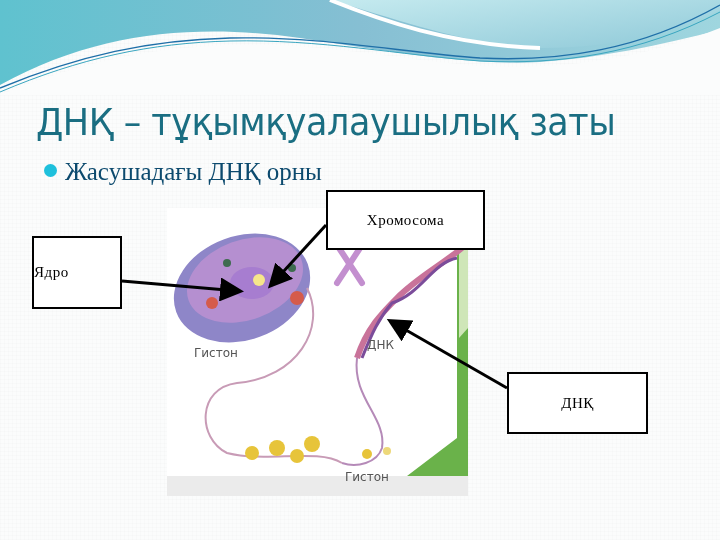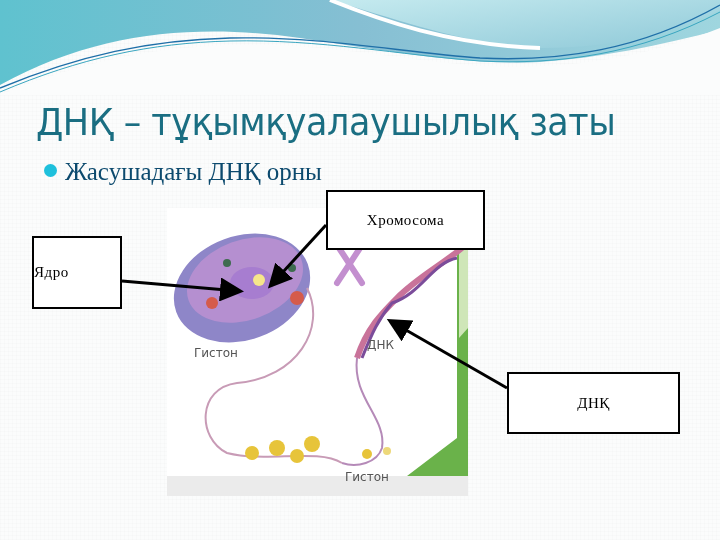--- a/index.html
+++ b/index.html
@@ -30,21 +30,21 @@
     background: #ffffff;
   }
   .label-box {
     position: absolute; background: #fff; border: 2px solid #000;
     display: flex; align-items: center; justify-content: center;
     font-family: "Liberation Serif", serif; font-size: 15px; color: #000;
     box-sizing: border-box; letter-spacing: 0.5px;
   }
   .box-chromosome { left: 326px; top: 190px; width: 159px; height: 60px; }
   .box-nucleus { left: 32px; top: 236px; width: 90px; height: 73px; justify-content: flex-start; }
-  .box-dna { left: 507px; top: 372px; width: 173px; height: 62px; }
+  .box-dna { left: 507px; top: 372px; width: 141px; height: 62px; }
   .arrows { position: absolute; left: 0; top: 0; width: 720px; height: 540px; pointer-events: none; }
   .fig-label { position: absolute; font-family: "DejaVu Sans", sans-serif; font-size: 12px; color: #555; }
 </style>
 </head>
 <body>
 
 <div class="bg-texture"></div>
 
 <svg class="header-wave" viewBox="0 0 720 95" preserveAspectRatio="none">
   <defs>

